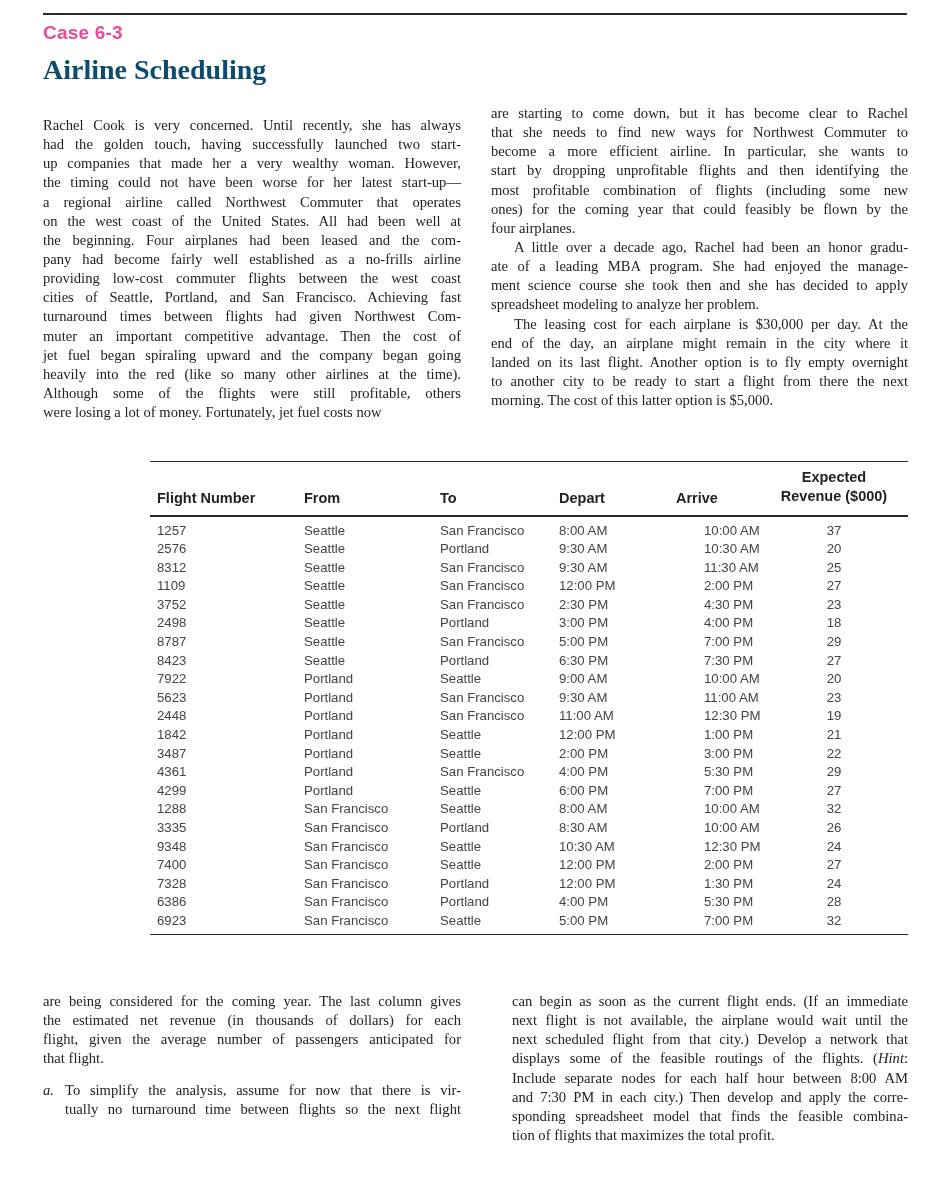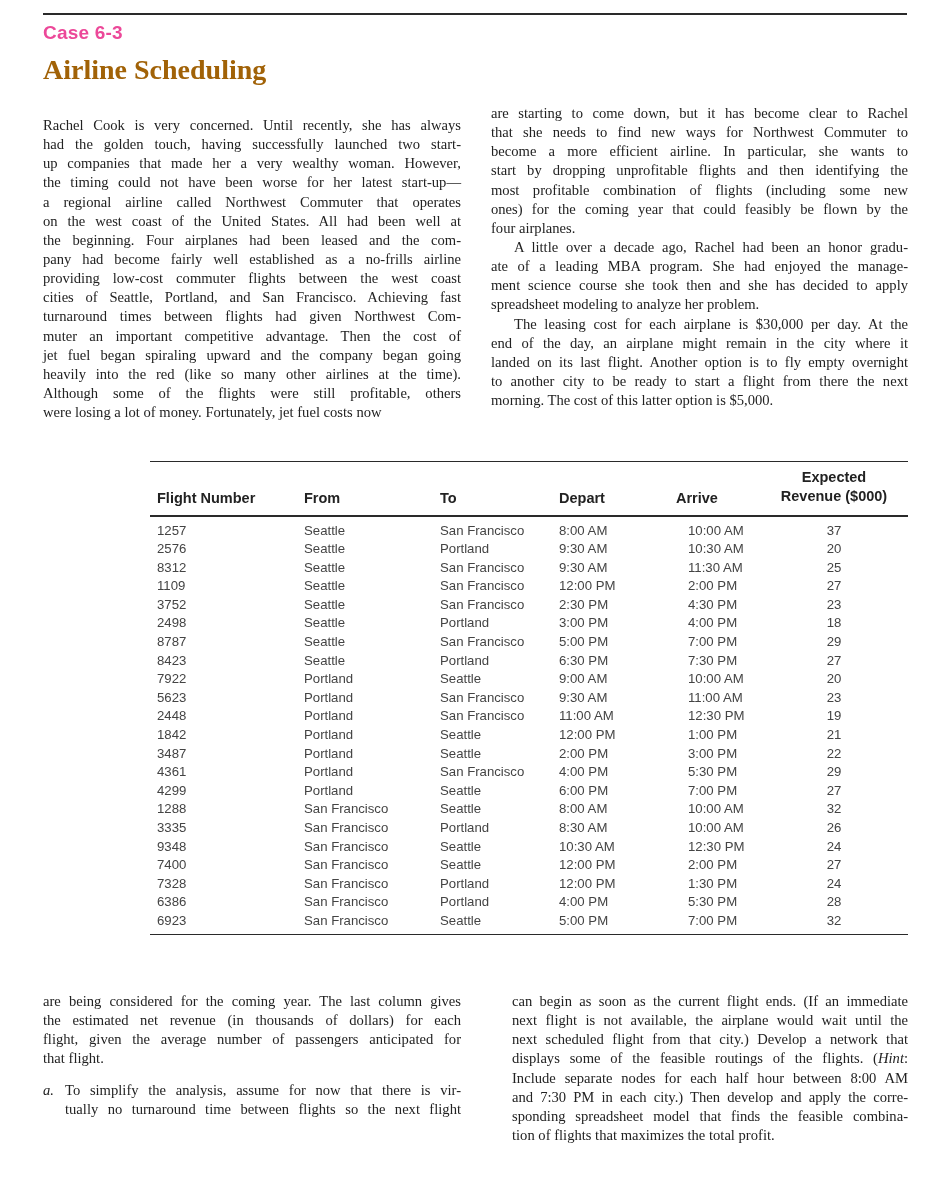--- a/index.html
+++ b/index.html
@@ -1,19 +1,19 @@
 <!DOCTYPE html>
 <html><head>
 <meta charset="utf-8">
 <style>
   html, body { margin: 0; padding: 0; background: #ffffff; }
   body { width: 940px; height: 1181px; position: relative; overflow: hidden; color: #1f1f1f; }
   .topline { position: absolute; left: 43px; top: 13px; width: 864px; height: 2px; background: #2a2a2a; }
   .case-label { position: absolute; left: 43px; top: 22px; font-family: "Liberation Sans", sans-serif; font-weight: bold; font-size: 19px; color: #ec4899; letter-spacing: 0.2px; }
-  .case-title { position: absolute; left: 43px; top: 54px; font-family: "Liberation Serif", serif; font-weight: bold; font-size: 28px; color: #a16207; }
+  .case-title { position: absolute; left: 43px; top: 54px; font-family: "Liberation Serif", serif; font-weight: bold; font-size: 28px; color: #0c4a6e; }
   .col { position: absolute; font-family: "Liberation Serif", serif; font-size: 14.6px; line-height: 19.15px; color: #222; }
   .col .line { display: block; text-align: justify; text-align-last: justify; white-space: nowrap; height: 19.15px; }
   .col .line.last { text-align-last: left; }
   .col .line.indent { padding-left: 23px; }
   .col-left-top { left: 43px; top: 116px; width: 418px; }
   .col-right-top { left: 491px; top: 104px; width: 417px; }
   .col-left-bot { left: 43px; top: 992px; width: 418px; }
   .col-right-bot { left: 512px; top: 992px; width: 396px; }
   .item-a { position: relative; margin-top: 12px; }
   .item-a .marker { position: absolute; left: 0; top: 0; font-style: italic; }
@@ -25,21 +25,21 @@
   .thead { position: relative; height: 53px; font-family: "Liberation Sans", sans-serif; font-weight: bold; font-size: 14.5px; color: #222; }
   .th { position: absolute; bottom: 9px; }
   .th.rev { text-align: center; line-height: 19px; width: 140px; left: 614px; }
   .tbody { padding-top: 5px; }
   .tr { position: relative; height: 18.6px; font-family: "Liberation Sans", sans-serif; font-size: 13.2px; color: #444; }
   .td { position: absolute; top: 1px; }
   .c-num { left: 7px; }
   .c-from { left: 154px; }
   .c-to { left: 290px; }
   .c-dep { left: 409px; }
-  .c-arr { left: 538px; }
+  .c-arr { left: 554px; }
   .c-rev { left: 674px; width: 20px; text-align: center; }
   .th.c-num { left: 7px; }
   .th.c-from { left: 154px; }
   .th.c-to { left: 290px; }
   .th.c-dep { left: 409px; }
   .th.c-arr { left: 526px; }
   i { font-style: italic; }
 </style>
 </head>
 <body>

